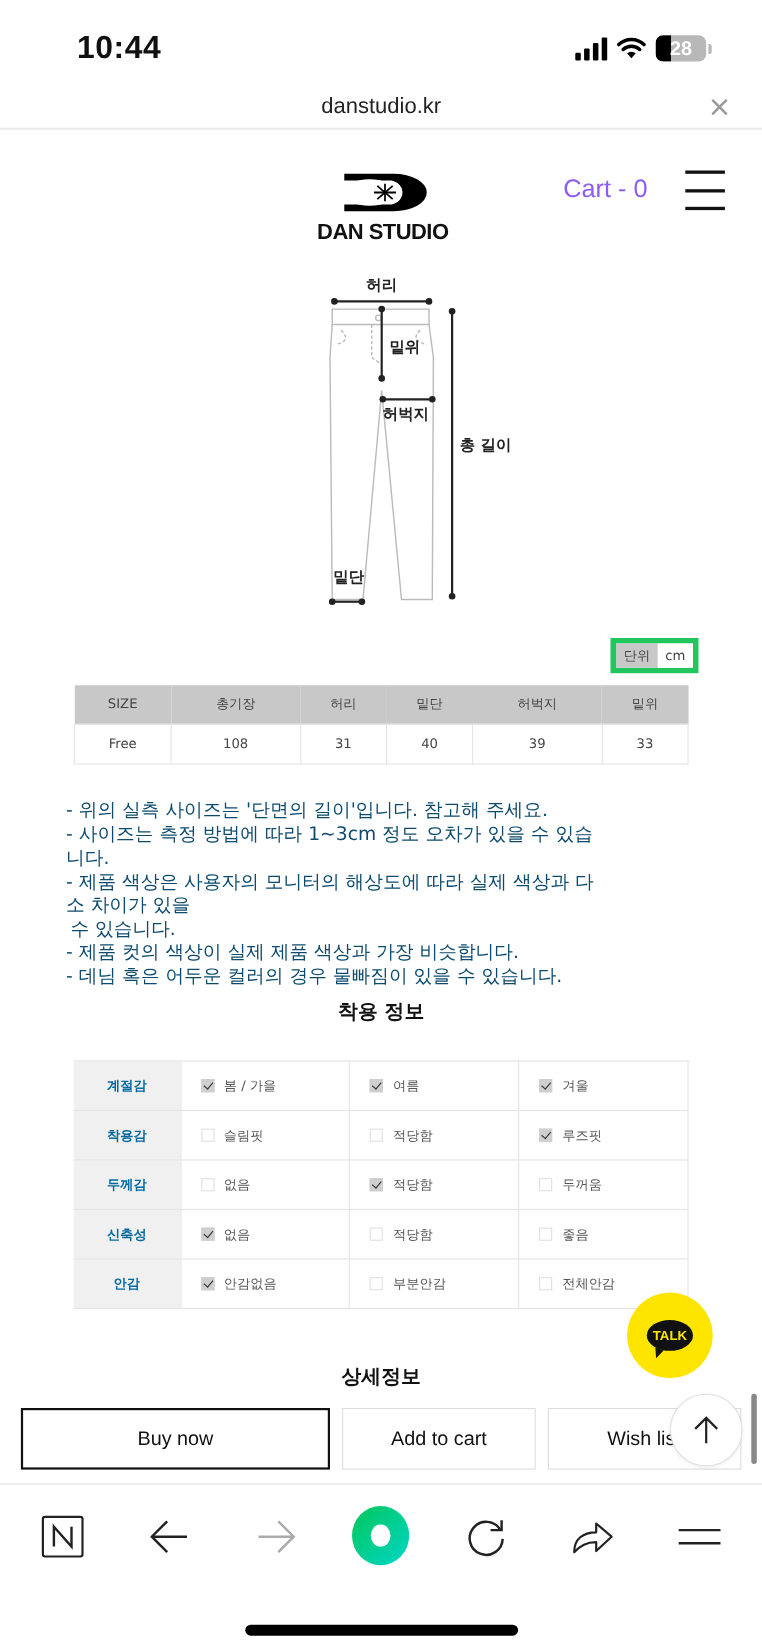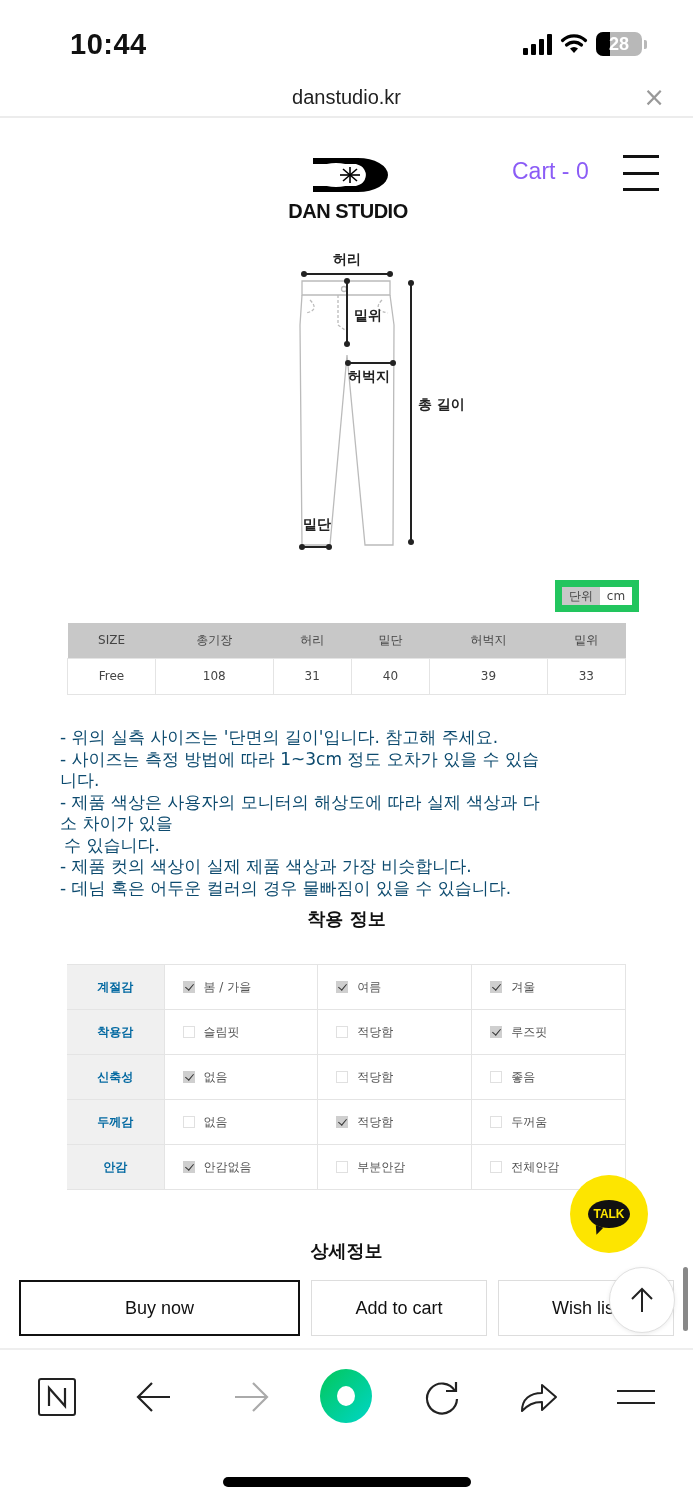--- a/index.html
+++ b/index.html
@@ -23,21 +23,21 @@
   .site-header { position: absolute; top: 140px; left: 0; width: 693px; height: 90px; }
   .logo { position: absolute; left: 278px; top: 16px; width: 140px; height: 62px; }
   .logo-text { position: absolute; left: 0; top: 44px; width: 140px; text-align: center; font-family: "Liberation Sans", sans-serif; font-weight: 700; font-size: 20px; letter-spacing: -0.5px; }
   .cart-link { position: absolute; left: 512px; top: 18px; font-family: "Liberation Sans", sans-serif; font-size: 23px; color: #8b5cf6; }
   .menu-btn { position: absolute; left: 623px; top: 15px; width: 36px; height: 36px; display: flex; flex-direction: column; justify-content: space-between; }
   .menu-btn span { display: block; height: 3px; background: #111; }
 
   .diagram { position: absolute; left: 290px; top: 245px; width: 190px; height: 315px; }
   .diagram .lbl { position: absolute; font-weight: 700; font-size: 14px; color: #222; }
 
-  .unit-box { position: absolute; left: 555px; top: 580px; display: flex; height: 32px; border: 7px solid #22c55e; }
+  .unit-box { position: absolute; left: 555px; top: 580px; display: flex; height: 32px; border: 5px solid #22c55e; }
   .unit-box .k { width: 38px; background: #c8c8c8; font-size: 12px; display: flex; align-items: center; justify-content: center; color: #444; }
   .unit-box .v { width: 32px; background: #fff; font-size: 12px; display: flex; align-items: center; justify-content: center; color: #444; }
 
   .size-table { position: absolute; left: 67px; top: 623px; width: 559px; border-collapse: collapse; }
   .size-table th { background: #c8c8c8; height: 35px; font-weight: 400; font-size: 12px; color: #444; text-align: center; }
   .size-table td { height: 36px; font-size: 12px; color: #444; text-align: center; border: 1px solid #e4e4e4; }
 
   .notes { position: absolute; left: 60px; top: 727px; width: 480px; font-size: 17px; color: #0c4a6e; line-height: 21.5px; }
 
   .section-title { position: absolute; left: 0; width: 693px; text-align: center; font-weight: 700; font-size: 18px; color: #111; }
@@ -204,30 +204,30 @@
         <td class="opt"><span class="chk on"></span><span>여름</span></td>
         <td class="opt"><span class="chk on"></span><span>겨울</span></td>
       </tr>
       <tr>
         <td class="hd">착용감</td>
         <td class="opt"><span class="chk"></span><span>슬림핏</span></td>
         <td class="opt"><span class="chk"></span><span>적당함</span></td>
         <td class="opt"><span class="chk on"></span><span>루즈핏</span></td>
       </tr>
       <tr>
+        <td class="hd">두께감</td>
+        <td class="opt"><span class="chk"></span><span>없음</span></td>
+        <td class="opt"><span class="chk on"></span><span>적당함</span></td>
+        <td class="opt"><span class="chk"></span><span>두꺼움</span></td>
+      </tr>
+      <tr>
         <td class="hd">신축성</td>
         <td class="opt"><span class="chk on"></span><span>없음</span></td>
         <td class="opt"><span class="chk"></span><span>적당함</span></td>
         <td class="opt"><span class="chk"></span><span>좋음</span></td>
-      </tr>
-      <tr>
-        <td class="hd">두께감</td>
-        <td class="opt"><span class="chk"></span><span>없음</span></td>
-        <td class="opt"><span class="chk on"></span><span>적당함</span></td>
-        <td class="opt"><span class="chk"></span><span>두꺼움</span></td>
       </tr>
       <tr>
         <td class="hd">안감</td>
         <td class="opt"><span class="chk on"></span><span>안감없음</span></td>
         <td class="opt"><span class="chk"></span><span>부분안감</span></td>
         <td class="opt"><span class="chk"></span><span>전체안감</span></td>
       </tr>
     </tbody>
 </table>
 

